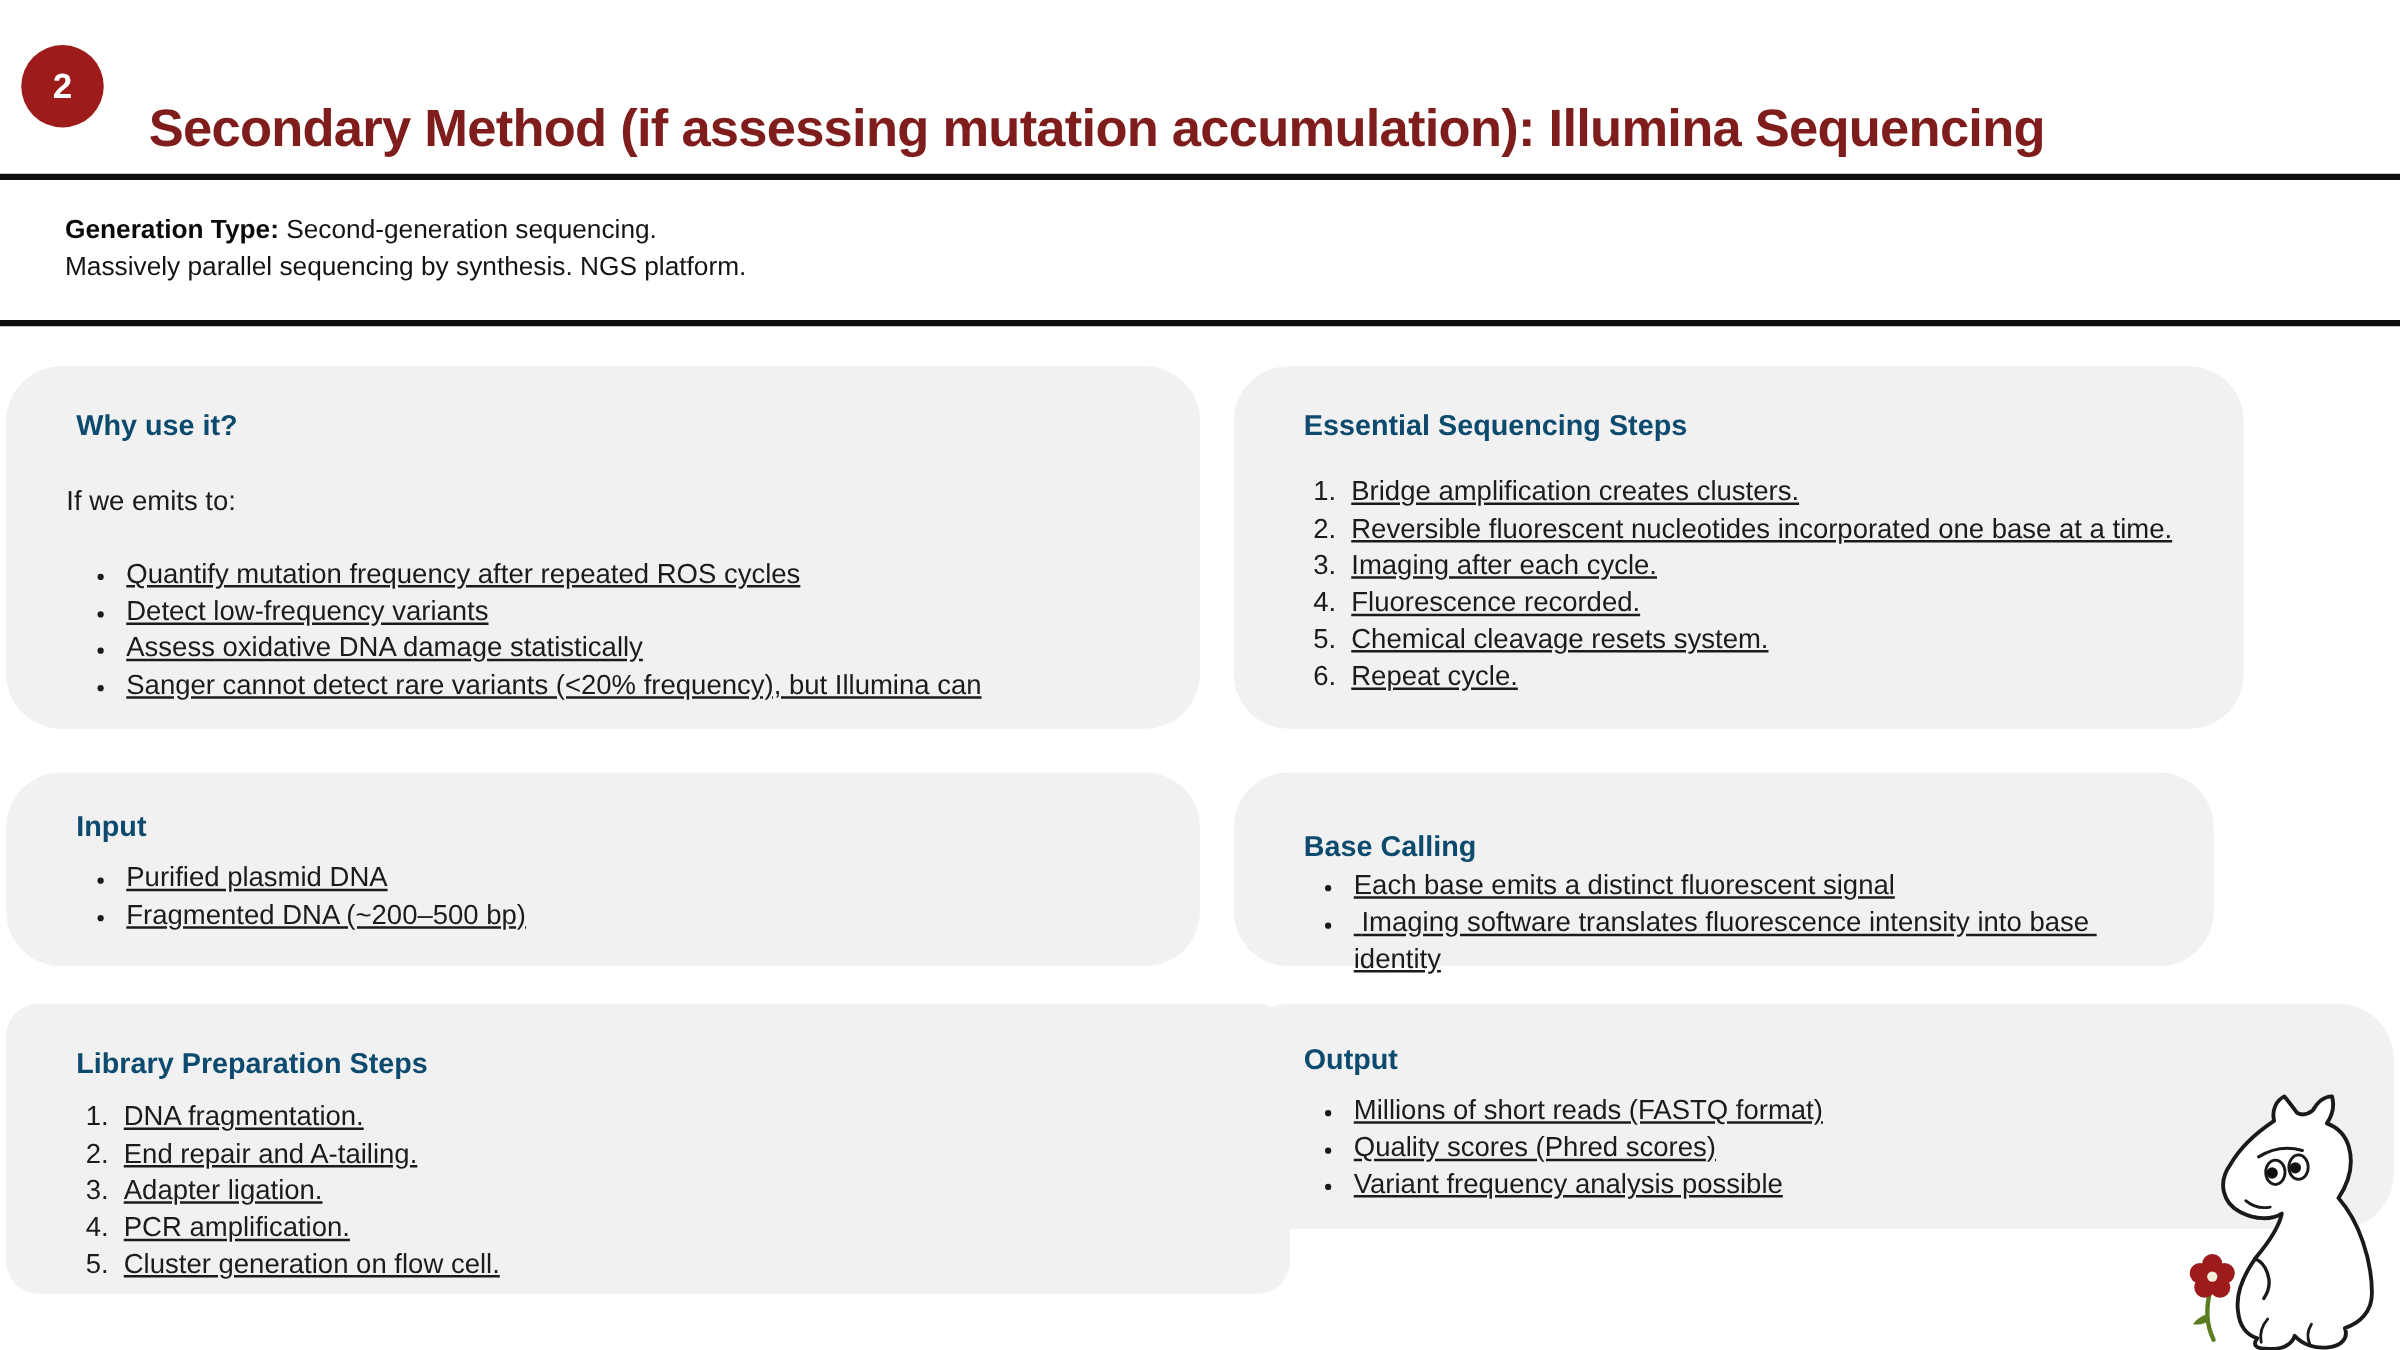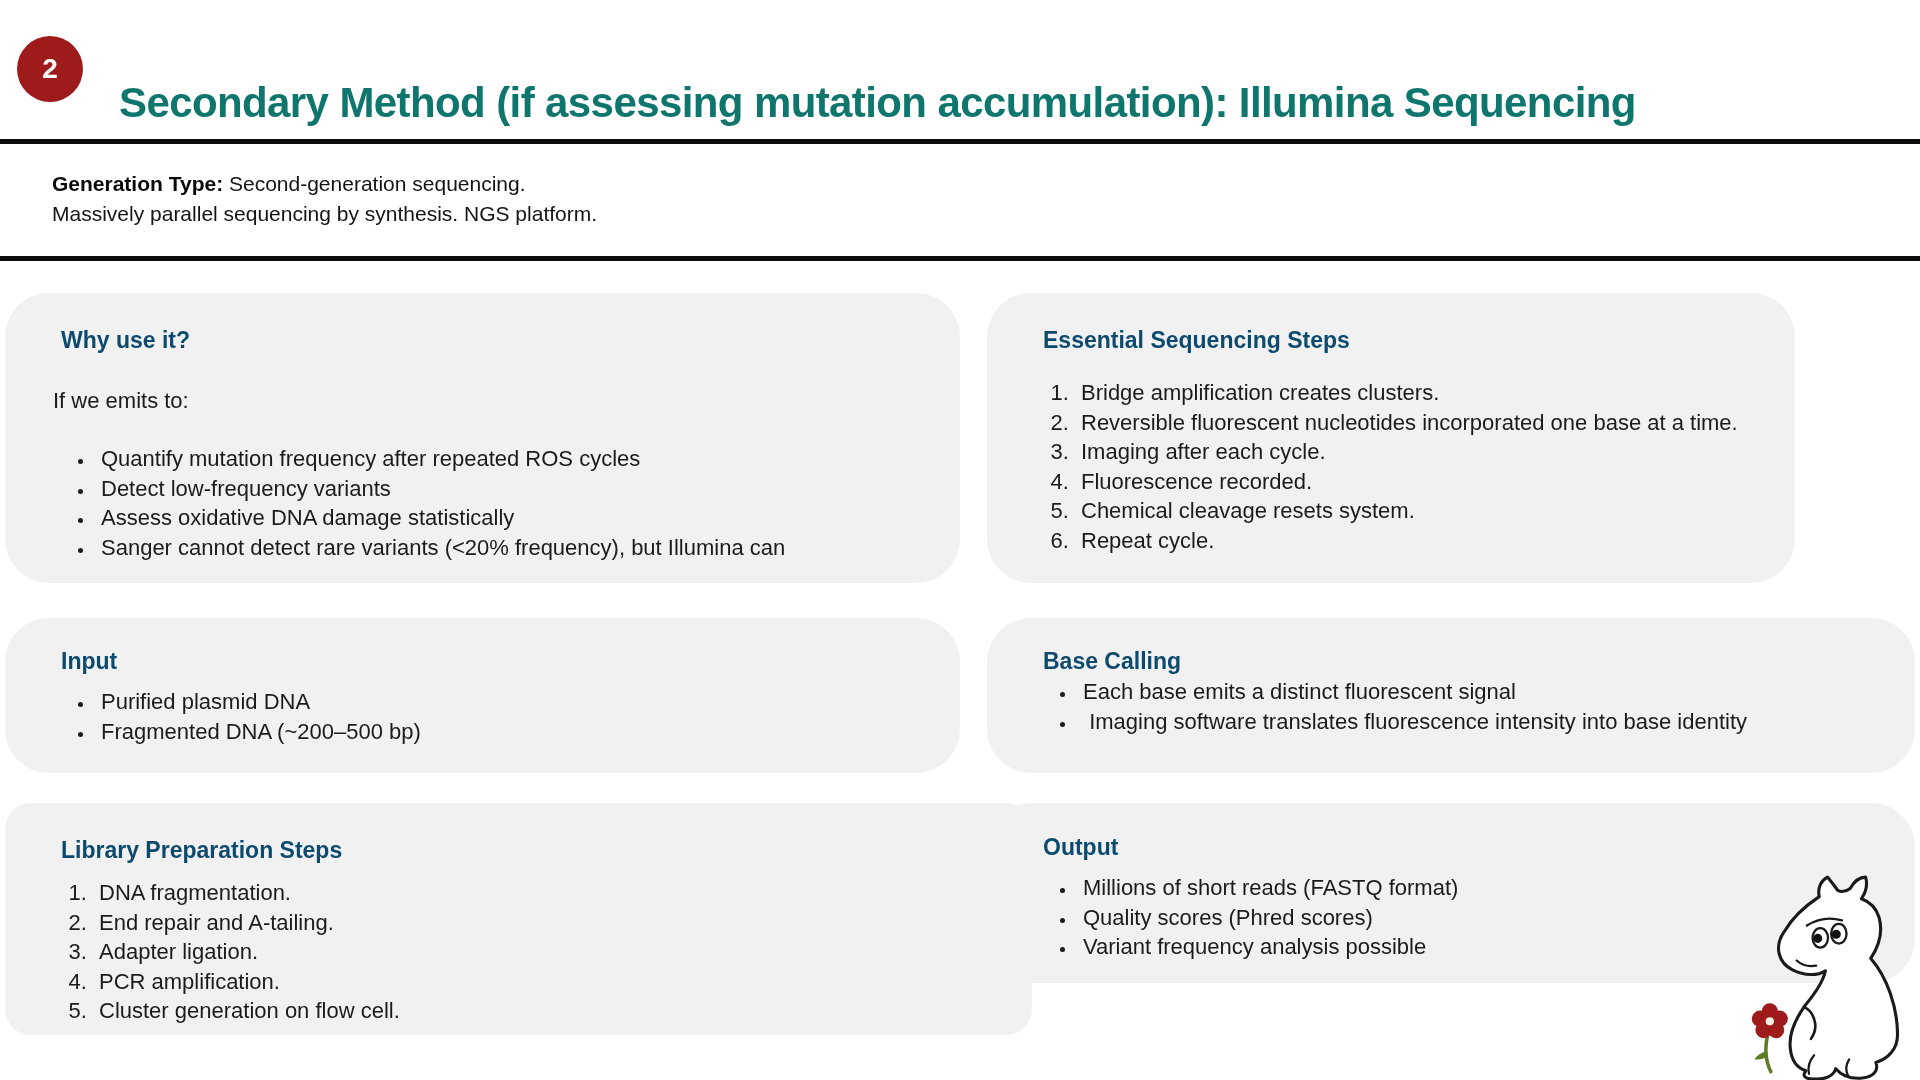--- a/index.html
+++ b/index.html
@@ -18,49 +18,49 @@
     font-family:"Liberation Sans","DejaVu Sans",sans-serif;
   }
   
   .badge{
     position:absolute;left:17px;top:36px;width:66px;height:66px;border-radius:50%;
     background:var(--badge-red);color:#FFFFFF;font-size:28px;font-weight:700;
     display:flex;align-items:center;justify-content:center;
   }
   .page-title{
     position:absolute;left:119px;top:51px;font-size:42px;font-weight:700;
-    color:#0f766e;letter-spacing:-0.6px;white-space:nowrap;
+    color:#7f1d1d;letter-spacing:-0.6px;white-space:nowrap;
   }
   .rule{position:absolute;left:0;width:1920px;height:5px;background:var(--rule);}
   .rule-top{top:139px;}
   .rule-bottom{top:256px;}
   .gen-block{
     position:absolute;left:52px;top:169px;font-size:21px;line-height:30px;color:#141414;
   }
   .gen-block b{font-weight:700;color:#0A0A0A;}
   
   .card{
     position:absolute;background:var(--card-bg);border-radius:44px;
     padding:34px 44px 0 56px;
   }
   .card h2{margin:0;font-size:23px;font-weight:700;color:#0c4a6e;}
   .card .intro{margin:34px 0 0 -8px;font-size:22px;color:#1B1B1B;}
   .card ul,.card ol{
-    margin:0;padding-left:34px;font-size:22px;line-height:29.5px;color:#1B1B1B;
+    margin:0;padding-left:34px;font-size:22px;line-height:29.5px;color:#1B1B1B;text-decoration:underline;
   }
   .card ol{padding-left:32px;}
   .card li{padding-left:6px;white-space:pre-wrap;}
   .card ul li::marker{font-size:0.82em;}
   #card-why{left:5px;top:293px;width:955px;height:290px;}
   #card-why ul{margin-top:30px;}
   #card-steps{left:987px;top:293px;width:808px;height:290px;}
   #card-steps ol{margin-top:24px;}
   #card-input{left:5px;top:618px;width:955px;height:155px;padding-top:30px;}
   #card-input ul{margin-top:12px;}
-  #card-base-calling{left:987px;top:618px;width:928px;height:155px;padding-top:30px;}
+  #card-base-calling{left:987px;top:618px;width:784px;height:155px;padding-top:46px;}
   #card-base-calling ul{margin-top:2px;}
   #card-library{left:5px;top:803px;width:1027px;height:232px;border-radius:26px;}
   #card-library ol{margin-top:14px;}
   #card-output{left:987px;top:803px;width:928px;height:180px;padding-top:31px;}
   #card-output ul{margin-top:12px;}
   
   .moomin-wrap{position:absolute;left:1745px;top:874px;width:165px;height:206px;z-index:5;}
 </style>
 </head>
 <body>

